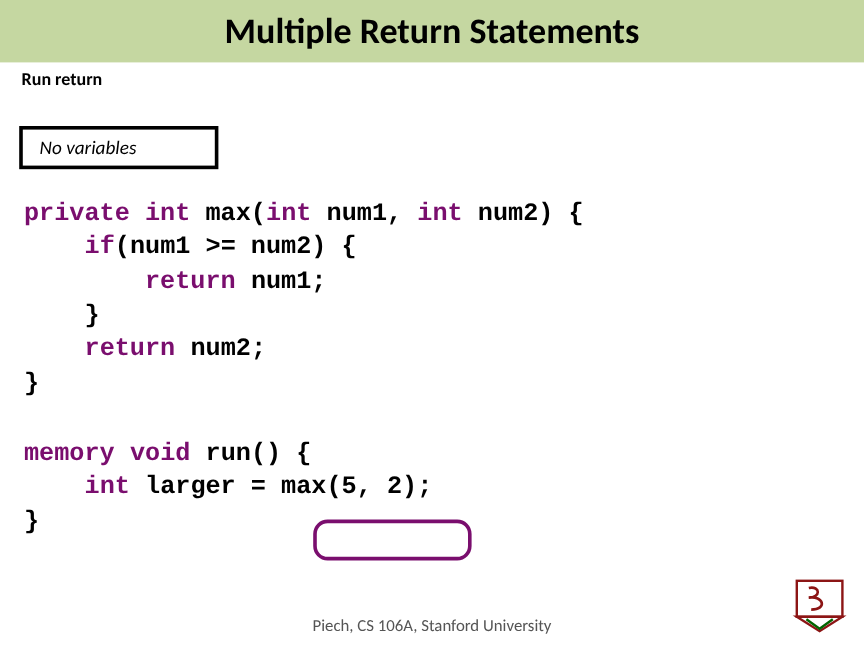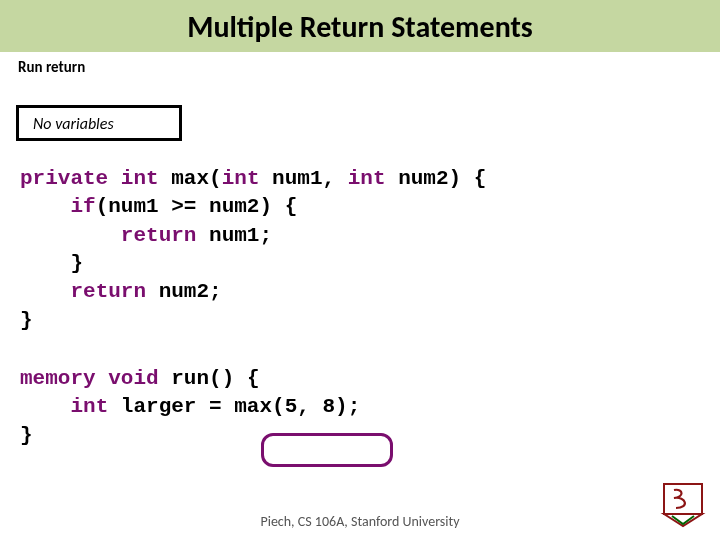--- a/index.html
+++ b/index.html
@@ -101,21 +101,21 @@
 </div>
 
 <div class="code"><span class="kw">private</span> <span class="kw">int</span> <span class="plain bold">max(</span><span class="kw">int</span> <span class="plain bold">num1,</span> <span class="kw">int</span> <span class="plain bold">num2) {</span>
     <span class="kw">if</span><span class="plain bold">(num1 &gt;= num2) {</span>
         <span class="kw">return</span> <span class="plain bold">num1;</span>
     <span class="plain bold">}</span>
     <span class="kw">return</span> <span class="plain bold">num2;</span>
 <span class="plain bold">}</span></div>
 
 <div class="code2"><span class="kw">memory</span> <span class="kw">void</span> <span class="plain bold">run() {</span>
-    <span class="kw">int</span> <span class="plain bold">larger = max(5, 8);</span>
+    <span class="kw">int</span> <span class="plain bold">larger = max(5, 2);</span>
 <span class="plain bold">}</span></div>
 
 <div class="hl"></div>
 
 <div class="footer">Piech, CS 106A, Stanford University</div>
 
 <svg class="logo" viewBox="0 0 46 50">
   <rect x="4" y="6" width="38" height="30" fill="none" stroke="#8c1515" stroke-width="2"></rect>
   <path d="M4 36 L23 48 L42 36 Z" fill="none" stroke="#8c1515" stroke-width="2"></path>
   <path d="M14 12 C24 10 24 20 14 20 C26 18 30 30 16 30" fill="none" stroke="#8c1515" stroke-width="2.2"></path>

